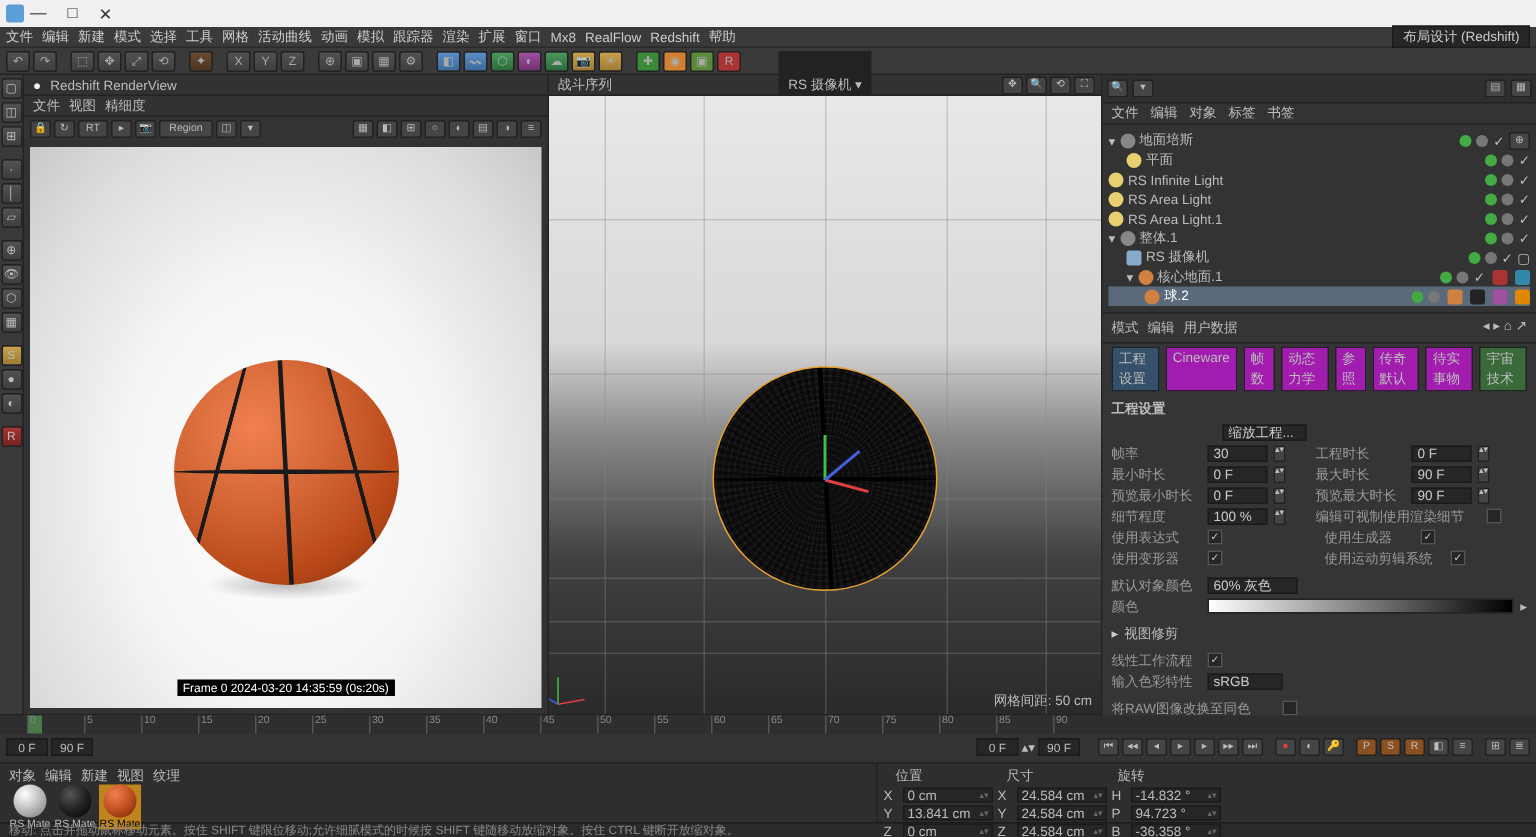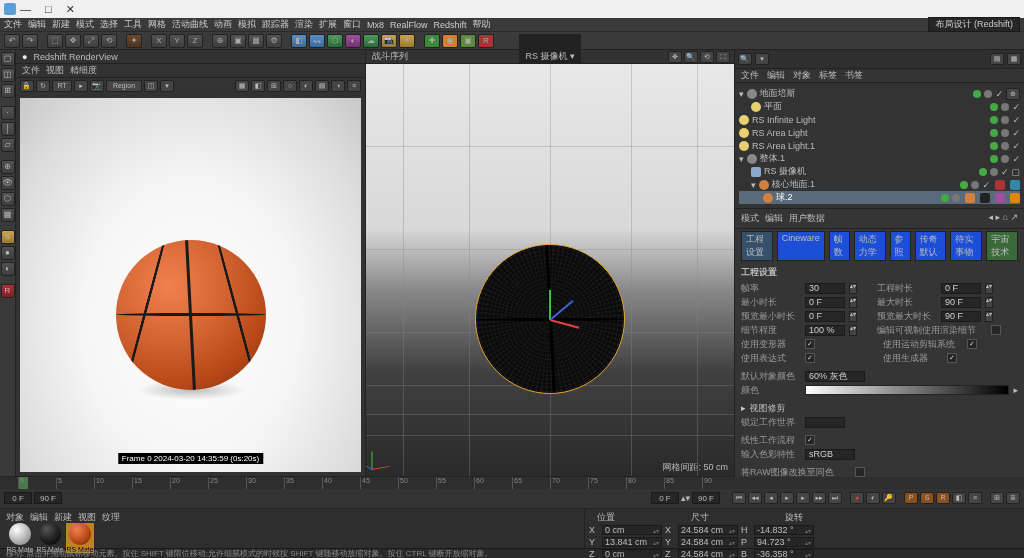--- a/index.html
+++ b/index.html
@@ -72,21 +72,21 @@
 .tree-icon.cam { background:#8ac; }
 .tree-icon.null { background:#888; border-radius:50%; }
 .tree-icon.sphere { background:#d08040; border-radius:50%; }
 .dot { width:8px;height:8px;border-radius:50%; display:inline-block;}
 .dot.g{background:#4a4;} .dot.gr{background:#777;}
 .tag-ico { width:10px;height:10px;display:inline-block;border-radius:2px;margin-left:2px;}
 .right-flex-spacer { flex:1; }
 .attr-panel { border-top:1px solid #222; background:#353535; }
 .attr-tabs { font-size:9px; padding:3px 6px; display:flex; gap:6px; border-bottom:1px solid #222; }
 .attr-modetabs { display:flex; gap:4px; padding:2px 6px; font-size:9px; }
-.attr-modetabs span { background:#1d4ed8; padding:1px 4px; border:1px solid #222; }
+.attr-modetabs span { background:#a21caf; padding:1px 4px; border:1px solid #222; }
 .attr-modetabs span.blue { background:#35506a; }
 .attr-section { padding:3px 6px; font-size:9px; }
 .attr-row { display:flex; align-items:center; height:14px; gap:4px; }
 .attr-label { width:60px; color:#999; }
 .attr-field { background:#262626; border:1px solid #1a1a1a; height:11px; padding:0 3px; color:#ccc; min-width:40px; display:flex; align-items:center; }
 .attr-arrows { width:8px; height:11px; background:#444; border:1px solid #222; font-size:6px; text-align:center; line-height:4px;}
 .chk { width:10px; height:10px; background:#262626; border:1px solid #555; display:inline-flex; align-items:center; justify-content:center; font-size:7px; color:#ccc;}
 .gradient-bar { height:10px; background:linear-gradient(to right,#fff,#000); border:1px solid #222; }
 .timeline-area { height:32px; background:#333; border-top:1px solid #222; display:flex; flex-direction:column; }
 .timeline-ruler { height:12px; position:relative; background:#2e2e2e; display:flex; }
@@ -101,21 +101,21 @@
 .mat-tabs { font-size:8px; height:10px; display:flex; gap:6px; padding:0 4px;}
 .mat-swatches { display:flex; gap:2px; padding:2px 4px; }
 .mat-swatch { width:28px; display:flex; flex-direction:column; align-items:center; gap:1px; }
 .mat-ball { width:22px; height:22px; border-radius:50%; }
 .mat-ball.white { background:radial-gradient(circle at 35% 30%, #fff, #bbb, #777);}
 .mat-ball.black { background:radial-gradient(circle at 35% 30%, #555, #222, #000);}
 .mat-ball.orange { background:radial-gradient(circle at 35% 30%, #f08050, #c05020, #702000);}
 .mat-swatch.sel { background:#c0841e; }
 .mat-label { font-size:7px; }
 .coord-panel { width:440px; border-left:1px solid #222; padding:2px 4px; font-size:8px;}
-.coord-header { display:flex; gap:76px; padding:0 8px;}
+.coord-header { display:flex; gap:56px; padding:0 8px;}
 .coord-row { display:flex; gap:3px; align-items:center; height:12px; }
 .coord-row .lbl { width:10px; }
 .coord-row .fld { background:#262626; border:1px solid #1a1a1a; height:10px; width:60px; padding:0 2px; display:flex; justify-content:space-between; align-items:center;}
 .coord-row .fld .arr { font-size:6px; color:#666;}
 .statusbar { height:10px; background:#2a2a2a; border-top:1px solid #1a1a1a; display:flex; align-items:center; padding:0 6px; font-size:8px; color:#888;}
 </style>
 </head>
 <body>
 
 <div class="titlebar">
@@ -405,20 +405,24 @@
           <span>帧数</span>
           <span>动态力学</span>
           <span>参照</span>
           <span>传奇默认</span>
           <span>待实事物</span>
           <span style="background:#3a6a3a;">宇宙技术</span>
         </div>
         <div class="attr-section">
           <div style="font-weight:bold;margin-bottom:2px;">工程设置</div>
           <div class="attr-row">
+              <span style="width:70px;"></span>
+              <span class="attr-field" style="min-width:56px;text-align:center;">缩放工程...</span>
+            </div>
+          <div class="attr-row">
               <span class="attr-label">帧率</span>
               <span class="attr-field">30</span>
               <span class="attr-arrows">▴▾</span>
               <span style="width:12px;"></span>
               <span class="attr-label">工程时长</span>
               <span class="attr-field">0 F</span>
               <span class="attr-arrows">▴▾</span>
             </div>
           <div class="attr-row">
               <span class="attr-label">最小时长</span>
@@ -440,51 +444,47 @@
             </div>
           <div class="attr-row">
               <span class="attr-label">细节程度</span>
               <span class="attr-field">100 %</span>
               <span class="attr-arrows">▴▾</span>
               <span style="width:12px;"></span>
               <span class="attr-label" style="width:110px;">编辑可视制使用渲染细节</span>
               <span class="chk"></span>
             </div>
           <div class="attr-row">
+              <span class="attr-label">使用表达式</span>
+              <span class="chk">✓</span>
+              <span style="width:60px;"></span>
+              <span class="attr-label">使用生成器</span>
+              <span class="chk">✓</span>
+            </div>
+          <div class="attr-row">
               <span class="attr-label">使用变形器</span>
               <span class="chk">✓</span>
               <span style="width:60px;"></span>
               <span class="attr-label" style="width:80px;">使用运动剪辑系统</span>
               <span class="chk">✓</span>
             </div>
-          <div class="attr-row">
-              <span class="attr-label">使用表达式</span>
-              <span class="chk">✓</span>
-              <span style="width:60px;"></span>
-              <span class="attr-label">使用生成器</span>
-              <span class="chk">✓</span>
-            </div>
           <div style="height:4px;"></div>
           <div class="attr-row">
               <span class="attr-label">默认对象颜色</span>
               <span class="attr-field" style="min-width:60px;">60% 灰色</span>
             </div>
           <div class="attr-row">
               <span class="attr-label">颜色</span>
               <div class="gradient-bar" style="flex:1;"></div>
               <span>▸</span>
             </div>
           <div style="height:4px;"></div>
           <div class="attr-row">
               <span style="color:#ccc;">▸ </span>
               <span>视图修剪</span>
-            </div>
-          <div class="attr-row">
-              <span class="attr-label">锁定工作世界</span>
-              <span class="attr-field" style="min-width:40px;"></span>
             </div>
           <div style="height:4px;"></div>
           <div class="attr-row">
               <span class="attr-label">线性工作流程</span>
               <span class="chk">✓</span>
             </div>
           <div class="attr-row">
               <span class="attr-label">输入色彩特性</span>
               <span class="attr-field" style="min-width:50px;">sRGB</span>
             </div>

